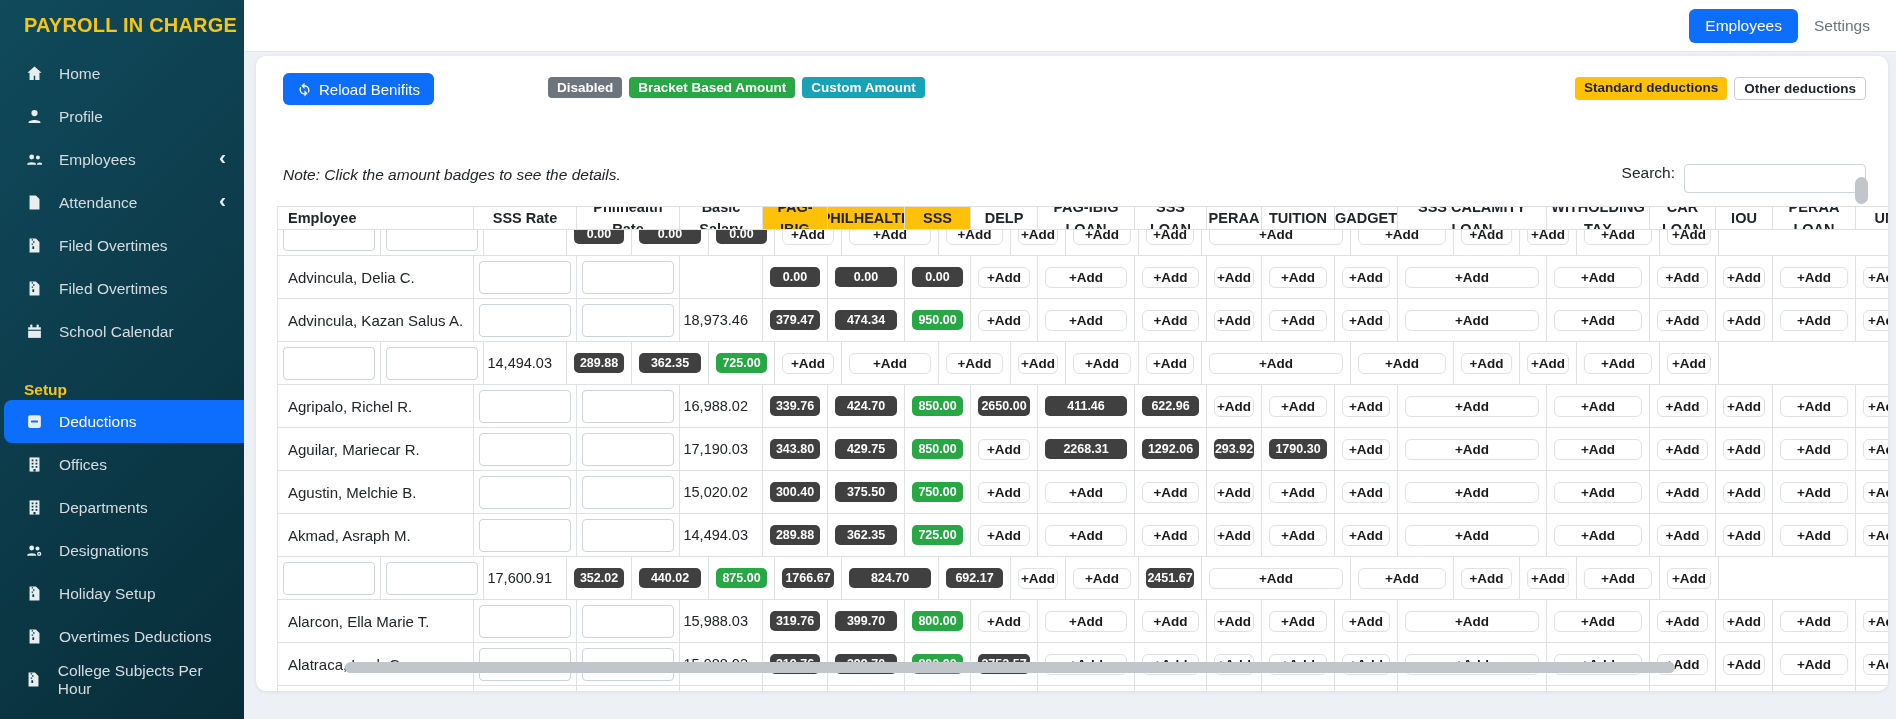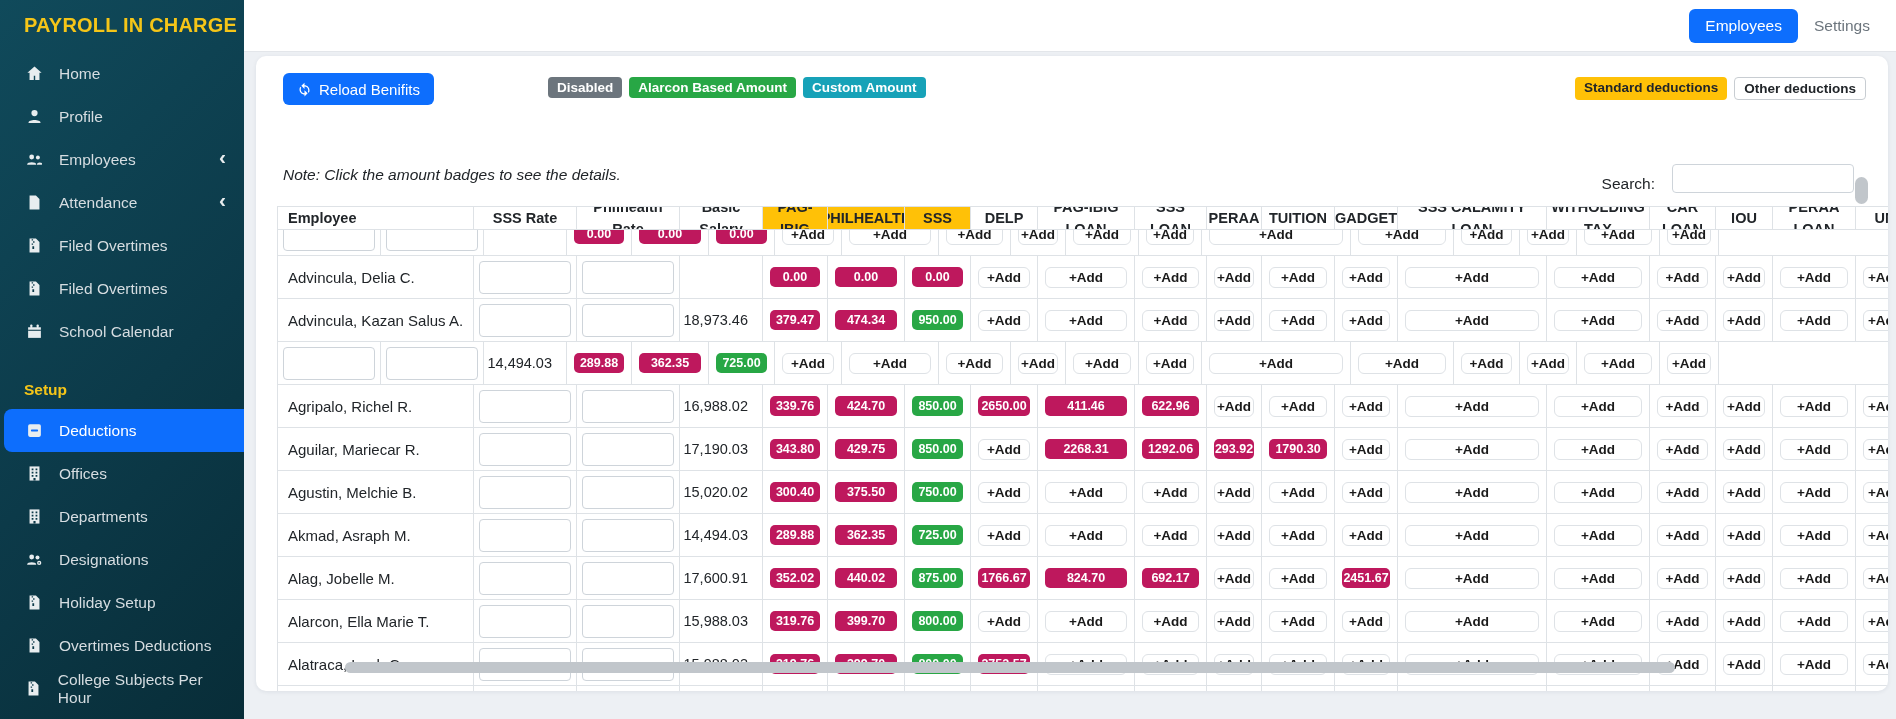--- a/index.html
+++ b/index.html
@@ -8,62 +8,62 @@
 
   
   .sidebar{flex:0 0 244px;height:719px;background:linear-gradient(135deg,#104a5b 0%,#0c3a49 55%,#082d38 100%);
     color:#d6dde1;overflow:hidden;}
   .brand{color:#f5c518;font-weight:bold;font-size:20px;padding:14px 0 0 24px;height:38px;letter-spacing:.2px;}
   .nav-item{display:flex;align-items:center;height:43px;padding:0 14px 0 24px;font-size:15.5px;cursor:pointer;position:relative;}
   .nav-item .icon{width:20px;height:20px;margin-right:15px;display:inline-flex;align-items:center;justify-content:center;color:#e8edef;}
   .nav-item .icon svg{width:17px;height:17px;fill:currentColor;}
   .nav-item .chevron{position:absolute;right:18px;font-size:21px;font-weight:bold;color:#e8edef;line-height:1;top:8px;}
   .nav-item.active{background:#0d6efd;color:#fff;margin-left:4px;padding-left:20px;border-radius:8px 0 0 8px;}
-  .setup-label{color:#f5c518;font-weight:bold;font-size:15.5px;padding:28px 0 10px 24px;}
+  .setup-label{color:#f5c518;font-weight:bold;font-size:15.5px;padding:28px 0 1px 24px;}
 
   
   .main{flex:1;display:flex;flex-direction:column;min-width:0;}
   .topbar{height:52px;background:#fff;border-bottom:1px solid #e3e6ea;display:flex;align-items:center;
     justify-content:flex-end;gap:16px;padding-right:26px;box-sizing:border-box;}
   .btn-primary{background:#0d6efd;color:#fff;border:none;border-radius:6px;font-size:15.5px;
     padding:8px 16px;cursor:pointer;font-family:inherit;}
   .settings{color:#6c757d;font-size:15.5px;text-decoration:none;cursor:pointer;}
 
   
   .page-bg{flex:1;background:#edf0f4;padding:4px 8px 0 12px;box-sizing:border-box;}
   .card{position:relative;height:635px;background:#fff;border-radius:10px;overflow:hidden;
     box-shadow:0 1px 4px rgba(20,40,60,.08);}
   .reload{position:absolute;left:27px;top:17px;height:32px;display:flex;align-items:center;gap:7px;font-size:15px;padding:0 14px;}
   .reload svg{width:15px;height:15px;fill:#fff;}
   .legend{position:absolute;left:292px;top:21px;display:flex;gap:7px;}
   .badge{border-radius:4px;font-weight:bold;font-size:13.5px;padding:3px 9px;white-space:nowrap;}
   .filters{position:absolute;right:22px;top:21px;display:flex;gap:7px;}
   .filters .badge{cursor:pointer;}
   .note{position:absolute;left:27px;top:110px;font-style:italic;font-size:15.5px;color:#212529;}
-  .searchrow{position:absolute;right:34px;top:108px;display:flex;align-items:flex-end;gap:17px;font-size:15.5px;color:#212529;}
+  .searchrow{position:absolute;right:22px;top:108px;display:flex;align-items:flex-start;gap:9px;font-size:15.5px;color:#212529;}
   .searchrow input{width:168px;height:27px;border:1px solid #ced4da;border-radius:4px;font-family:inherit;font-size:14px;padding:0 6px;}
 
   
   .table{position:absolute;left:21px;top:150px;width:1638px;font-size:15px;color:#212529;}
   .trow{display:flex;border-bottom:1px solid #dee2e6;}
   .thead .cell{font-weight:bold;font-size:14.5px;height:22px;line-height:22px;}
   .thead{border-top:1px solid #dee2e6;}
   .cell{box-sizing:border-box;border-left:1px solid #dee2e6;text-align:center;overflow:hidden;
     display:flex;align-items:center;justify-content:center;}
   .trow .cell:last-child{border-right:1px solid #dee2e6;}
   .cell.hl{background:#ffc107;}
   .cell.left{justify-content:flex-start;padding-left:10px;text-align:left;}
   .cell.right{justify-content:flex-end;padding-right:14px;font-size:14.5px;}
   .tbody-clip{height:487px;overflow:hidden;}
   .tbody-inner{margin-top:-17px;}
   .brow .cell{height:42px;}
   .rate-input{width:calc(100% - 16px);height:29px;border:1px solid #ced4da;border-radius:4px;font-family:inherit;}
   .vbadge{display:block;width:calc(100% - 14px);border-radius:5px;color:#fff;font-weight:bold;
     font-size:12.5px;padding:3px 0;text-align:center;cursor:pointer;border:none;font-family:inherit;}
-  .b-teal{background:#be185d;}
+  .b-teal{background:#404040;}
   .b-green{background:#28a745;}
   .addbtn{display:block;width:calc(100% - 14px);background:#fff;border:1px solid #dee2e6;border-radius:6px;
     font-weight:bold;font-size:13.5px;color:#1a1a1a;padding:2px 0;cursor:pointer;font-family:inherit;}
 
   
   .hscroll{position:absolute;left:21px;top:606px;width:1600px;height:11px;}
   .hthumb{position:absolute;left:68px;width:1330px;height:11px;background:#c1c6cb;border-radius:6px;}
   .vthumb{position:absolute;left:1599px;top:121px;width:13px;height:27px;background:#c1c6cb;border-radius:7px;}
 </style>
 </head>
@@ -223,21 +223,21 @@
 
         <button class="btn-primary reload">
           <svg viewBox="0 0 24 24">
               <path d="M12 4V1L7 6l5 5V7c3.3 0 6 2.7 6 6 0 1-.3 2-.7 2.8l1.5 1.5C19.6 16 20 14.6 20 13c0-4.4-3.6-8-8-8zm0 14c-3.3 0-6-2.7-6-6 0-1 .3-2 .7-2.8L5.2 7.7C4.4 9 4 10.4 4 12c0 4.4 3.6 8 8 8v3l5-5-5-5v5z"></path>
             </svg>
           <span>Reload Benifits</span>
         </button>
 
         <div class="legend" id="legend">
             <span class="badge" style="background: rgb(108, 117, 125); color: rgb(255, 255, 255);">Disabled</span>
-            <span class="badge" style="background: rgb(40, 167, 69); color: rgb(255, 255, 255);">Alarcon Based Amount</span>
+            <span class="badge" style="background: rgb(40, 167, 69); color: rgb(255, 255, 255);">Bracket Based Amount</span>
             <span class="badge" style="background: rgb(23, 162, 184); color: rgb(255, 255, 255);">Custom Amount</span>
           </div>
         <div class="filters" id="filters">
             <span class="badge" style="background: rgb(255, 193, 7); color: rgb(33, 37, 41);">Standard deductions</span>
             <span class="badge" style="background: rgb(255, 255, 255); color: rgb(33, 37, 41); border: 1px solid rgb(200, 205, 210);">Other deductions</span>
           </div>
 
         <div class="note">Note: Click the amount badges to see the details.</div>
 
         <div class="searchrow">
@@ -701,21 +701,20 @@
                     <button class="addbtn">+Add</button>
                   </div>
                   <div class="cell" style="flex: 0 0 83px;">
                     <button class="addbtn">+Add</button>
                   </div>
                   <div class="cell" style="flex: 0 0 60px;">
                     <button class="addbtn">+Add</button>
                   </div>
                 </div>
                 <div class="trow brow">
-                  <div class="cell left" style="flex: 0 0 196px;">Alag, Jobelle M.</div>
                   <div class="cell" style="flex: 0 0 103px;">
                     <input class="rate-input" style="">
                   </div>
                   <div class="cell" style="flex: 0 0 103px;">
                     <input class="rate-input" style="">
                   </div>
                   <div class="cell right" style="flex: 0 0 83px;">17,600.91</div>
                   <div class="cell" style="flex: 0 0 65px;">
                     <button class="vbadge b-teal">352.02</button>
                   </div>

